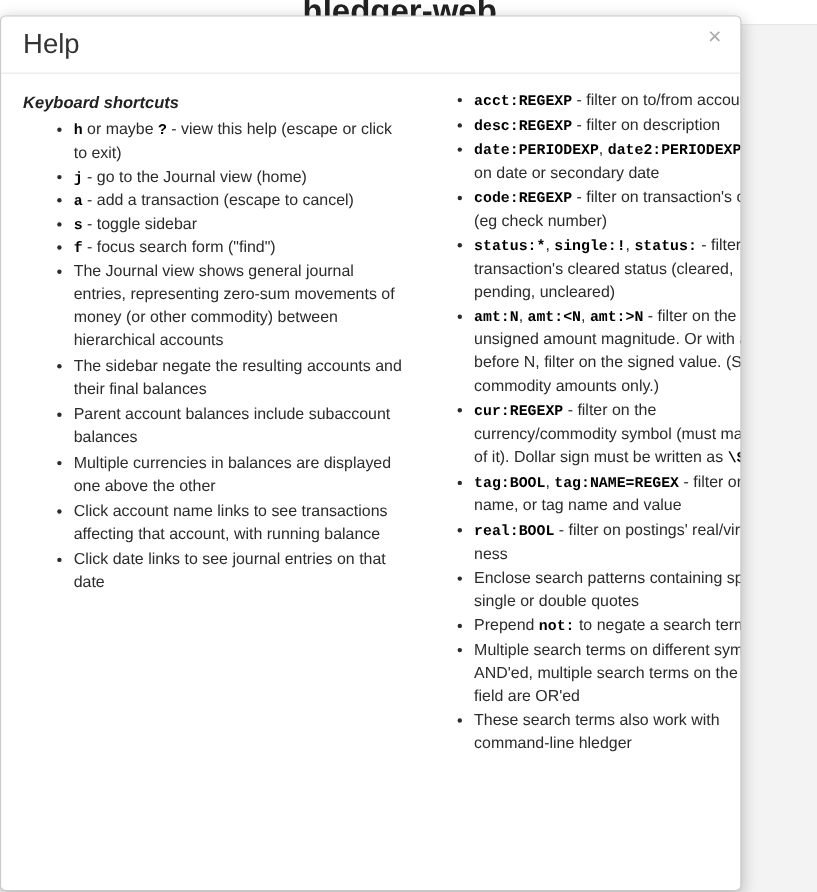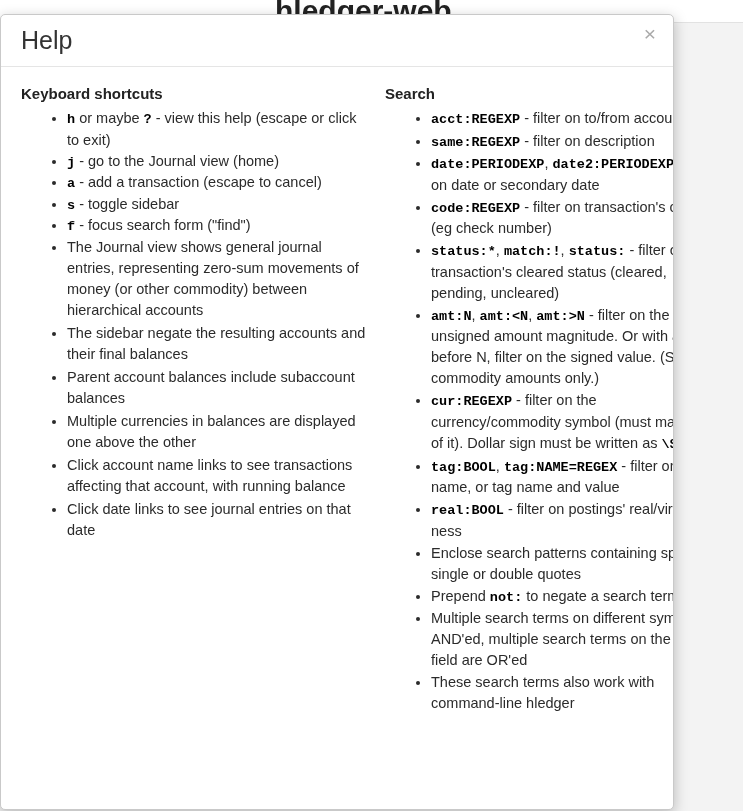--- a/index.html
+++ b/index.html
@@ -105,20 +105,21 @@
     padding-left: 16px;
   }
   h4.section {
     font-size: 15px;
     font-weight: bold;
     color: #222222;
     margin: 14px 0 6px 0;
   }
   h4.section.first {
     margin-top: 4px;
+    font-style: italic;
   }
   ul.help-list {
     margin: 0;
     padding-left: 34px;
     list-style-type: disc;
   }
   ul.help-list li {
     font-size: 14.5px;
     line-height: 1.45;
     color: #2b2b2b;
@@ -164,27 +165,26 @@
       <ul class="help-list general">
           <li>The Journal view shows general journal entries, representing zero-sum movements of money (or other commodity) between hierarchical accounts</li>
           <li>The sidebar negate the resulting accounts and their final balances</li>
           <li>Parent account balances include subaccount balances</li>
           <li>Multiple currencies in balances are displayed one above the other</li>
           <li>Click account name links to see transactions affecting that account, with running balance</li>
           <li>Click date links to see journal entries on that date</li>
         </ul>
     </div>
     <div class="col-right">
-      <h4 class="section first">Search</h4>
       <ul class="help-list">
           <li><b><code>acct:REGEXP</code></b> - filter on to/from account</li>
-          <li><b><code>same:REGEXP</code></b> - filter on description</li>
+          <li><b><code>desc:REGEXP</code></b> - filter on description</li>
           <li><b><code>date:PERIODEXP</code></b>, <b><code>date2:PERIODEXP</code></b> - filter on date or secondary date</li>
           <li><b><code>code:REGEXP</code></b> - filter on transaction's code (eg check number)</li>
-          <li><b><code>status:*</code></b>, <b><code>match:!</code></b>, <b><code>status:</code></b> - filter on transaction's cleared status (cleared, pending, uncleared)</li>
+          <li><b><code>status:*</code></b>, <b><code>single:!</code></b>, <b><code>status:</code></b> - filter on transaction's cleared status (cleared, pending, uncleared)</li>
           <li><b><code>amt:N</code></b>, <b><code>amt:&lt;N</code></b>, <b><code>amt:&gt;N</code></b> - filter on the unsigned amount magnitude. Or with a sign before N, filter on the signed value. (Single-commodity amounts only.)</li>
           <li><b><code>cur:REGEXP</code></b> - filter on the currency/commodity symbol (must match all of it). Dollar sign must be written as <code>\$</code></li>
           <li><b><code>tag:BOOL</code></b>, <b><code>tag:NAME=REGEX</code></b> - filter on tag name, or tag name and value</li>
           <li><b><code>real:BOOL</code></b> - filter on postings' real/virtual-ness</li>
           <li>Enclose search patterns containing spaces in single or double quotes</li>
           <li>Prepend <code>not:</code> to negate a search term</li>
           <li>Multiple search terms on different symbol are AND'ed, multiple search terms on the same field are OR'ed</li>
           <li>These search terms also work with command-line hledger</li>
         </ul>
     </div>

